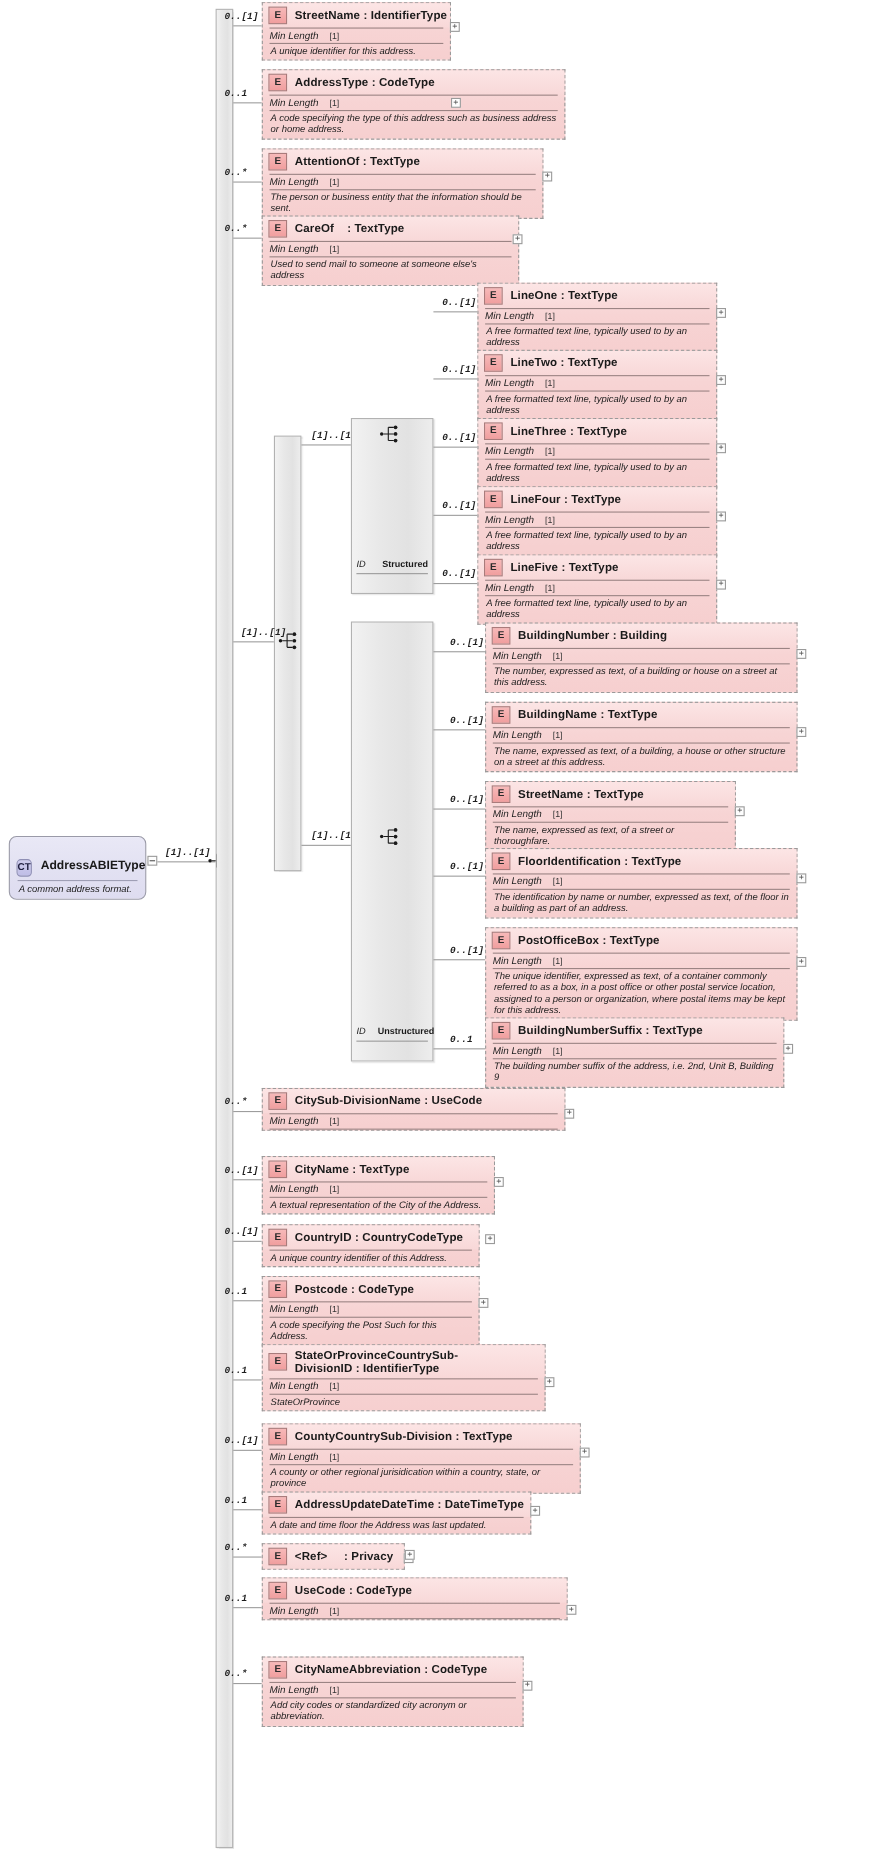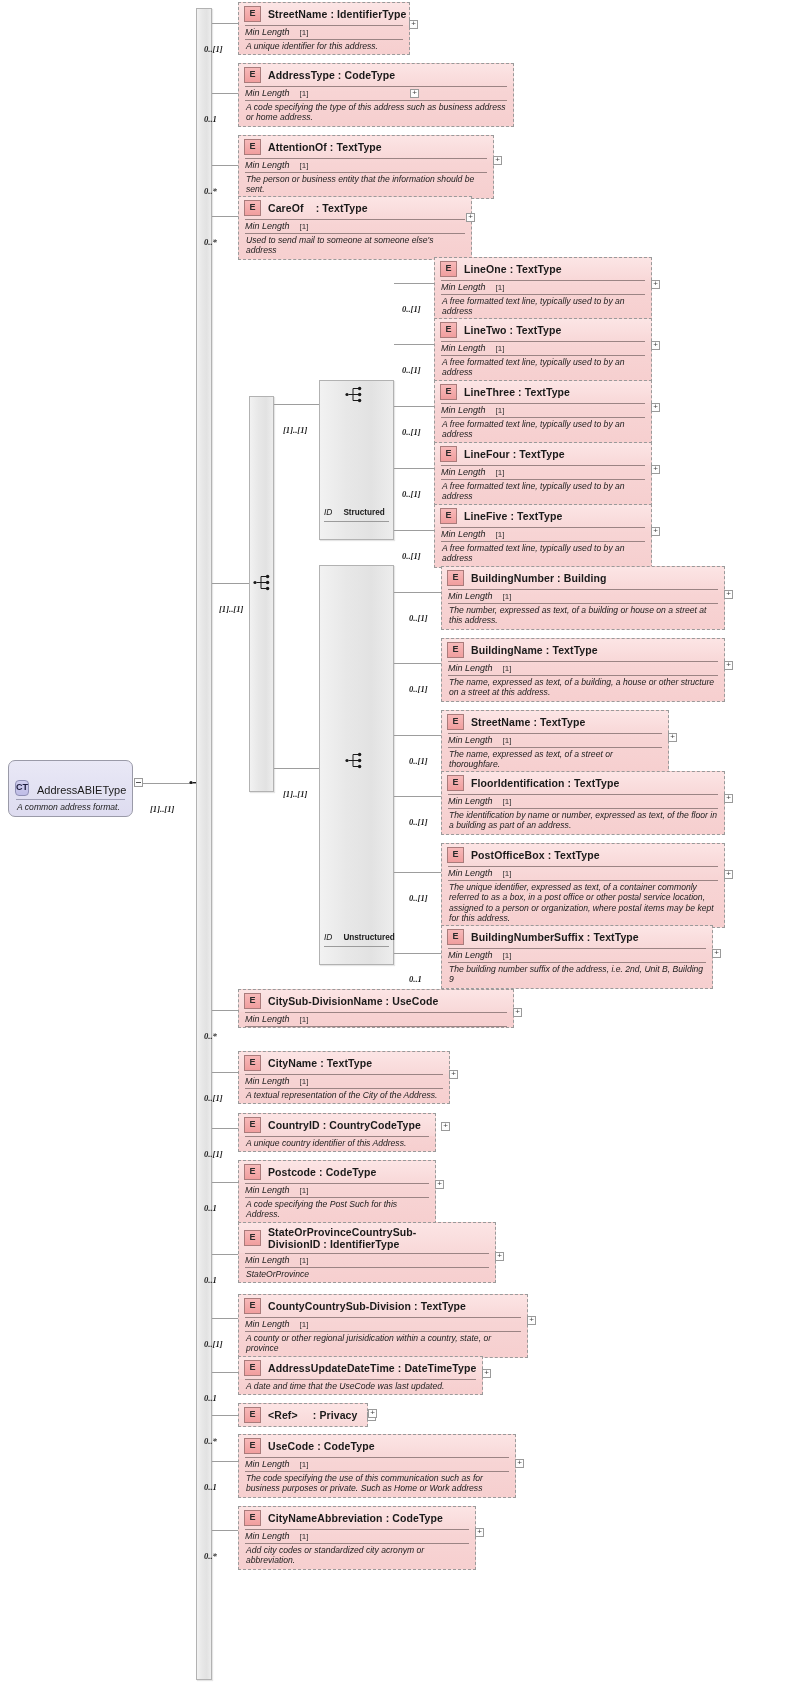--- a/index.html
+++ b/index.html
@@ -64,29 +64,29 @@
   .plus:before{content:"+";position:relative;top:-1px;}
 
   
   .ctnode{
     position:absolute;
     box-sizing:border-box;
     border:1px solid #9a9aa8;
     border-radius:7px;
     background:linear-gradient(180deg,#e9e8f6 0%,#e2e1f2 55%,#dedcf0 100%);
   }
-  .ctnode .hdr{display:flex;align-items:flex-end;padding:3px 8px 3px 6px;}
+  .ctnode .hdr{display:flex;align-items:flex-start;padding:20px 8px 3px 6px;}
   .ctnode .ctbadge{
     display:inline-block;width:19px;height:14px;line-height:13px;text-align:center;
     font-size:9px;font-weight:bold;color:#202040;
     border:1px solid #8f8fb5;border-radius:4px;
     background:linear-gradient(180deg,#cfcdee 0%,#bfbde6 100%);
     margin-right:8px;
   }
-  .ctnode .title{font-size:11px;font-weight:normal;color:#1a1a1a;margin-top:20px;}
+  .ctnode .title{font-size:11px;font-weight:bold;color:#1a1a1a;}
   .ctnode .sep{height:1px;background:#9f9fb5;margin:0 7px;}
   .ctnode .doc{padding:2px 8px 4px 8px;font-size:8.6px;font-style:italic;color:#1c1c1c;}
 
   .minusbox{
     position:absolute;width:9px;height:9px;box-sizing:border-box;
     border:1px solid #9a9a9a;background:#fdfdfd;
   }
   .minusbox:after{
     content:"";position:absolute;left:1px;top:3px;width:5px;height:1px;background:#555;
   }
@@ -94,36 +94,36 @@
   
   .bar{
     position:absolute;box-sizing:border-box;
     border:1px solid #b2b2b2;
     background:linear-gradient(90deg,#f2f2f2 0%,#e8e8e8 35%,#e2e2e2 70%,#ededed 100%);
     box-shadow:1px 1px 1px rgba(0,0,0,.10);
   }
   .bar .grouplabel{
     position:absolute;left:0;right:0;bottom:6px;
     font-size:8.4px;color:#1b1b1b;
-    display:flex;align-items:center;justify-content:flex-start;padding:16px 4px;
+    display:flex;align-items:center;justify-content:space-between;padding:16px 4px;
   }
   .bar .grouplabel .gid{font-style:italic;font-weight:normal;margin-right:11px;}
   .bar .grouplabel .gname{font-weight:bold;font-size:8.2px;}
   .bar .grouptop{
     position:absolute;left:4px;right:4px;bottom:17px;height:1px;background:#9b9b9b;
   }
 
   
   .seqicon{position:absolute;width:22px;height:17px;}
 
   
   .hline{position:absolute;height:1px;background:#9d9d9d;}
   .card{
     position:absolute;font-size:8.6px;font-style:italic;color:#1d1d1d;
-    white-space:nowrap;font-family:Liberation Serif, serif;font-weight:bold;margin-top:34px;
+    white-space:nowrap;font-family:Liberation Mono, monospace;font-weight:bold;
   }
 </style>
 </head>
 <body>
 
 <div id="stage">
     <div class="ctnode" style="left: 8px; top: 760px; width: 125px;">
       <div class="hdr">
         <span class="ctbadge">CT</span>
         <span class="title">AddressABIEType</span>
@@ -299,21 +299,21 @@
     </div>
     <div class="plus" style="left: 527px; top: 1316px;"></div>
     <div class="hline" style="left: 212px; top: 1372px; width: 26px;"></div>
     <div class="card" style="left: 204px; top: 1359px;">0..1</div>
     <div class="node" style="left: 238px; top: 1356px; width: 245px;">
       <div class="hdr">
         <span class="ebadge">E</span>
         <span class="title">AddressUpdateDateTime : DateTimeType</span>
       </div>
       <div class="sep"></div>
-      <div class="doc">A date and time that the UseCode was last updated.</div>
+      <div class="doc">A date and time floor the Address was last updated.</div>
     </div>
     <div class="hline" style="left: 212px; top: 1415px; width: 26px;"></div>
     <div class="card" style="left: 204px; top: 1402px;">0..*</div>
     <div class="node" style="left: 238px; top: 1403px; width: 130px;">
       <div class="hdr">
         <span class="ebadge">E</span>
         <span class="title">&lt;Ref&gt;     : Privacy</span>
       </div>
     </div>
     <div class="plus" style="left: 367px; top: 1412px;"></div>
@@ -323,21 +323,20 @@
       <div class="hdr">
         <span class="ebadge">E</span>
         <span class="title">UseCode : CodeType</span>
       </div>
       <div class="sep"></div>
       <div class="attr">
         <span class="aname">Min Length</span>
         <span class="acard">[1]</span>
       </div>
       <div class="sep"></div>
-      <div class="doc">The code specifying the use of this communication such as for business purposes or private. Such as Home or Work address</div>
     </div>
     <div class="plus" style="left: 515px; top: 1459px;"></div>
     <div class="hline" style="left: 212px; top: 1530px; width: 26px;"></div>
     <div class="card" style="left: 204px; top: 1517px;">0..*</div>
     <div class="node" style="left: 238px; top: 1506px; width: 238px;">
       <div class="hdr">
         <span class="ebadge">E</span>
         <span class="title">CityNameAbbreviation : CodeType</span>
       </div>
       <div class="sep"></div>

